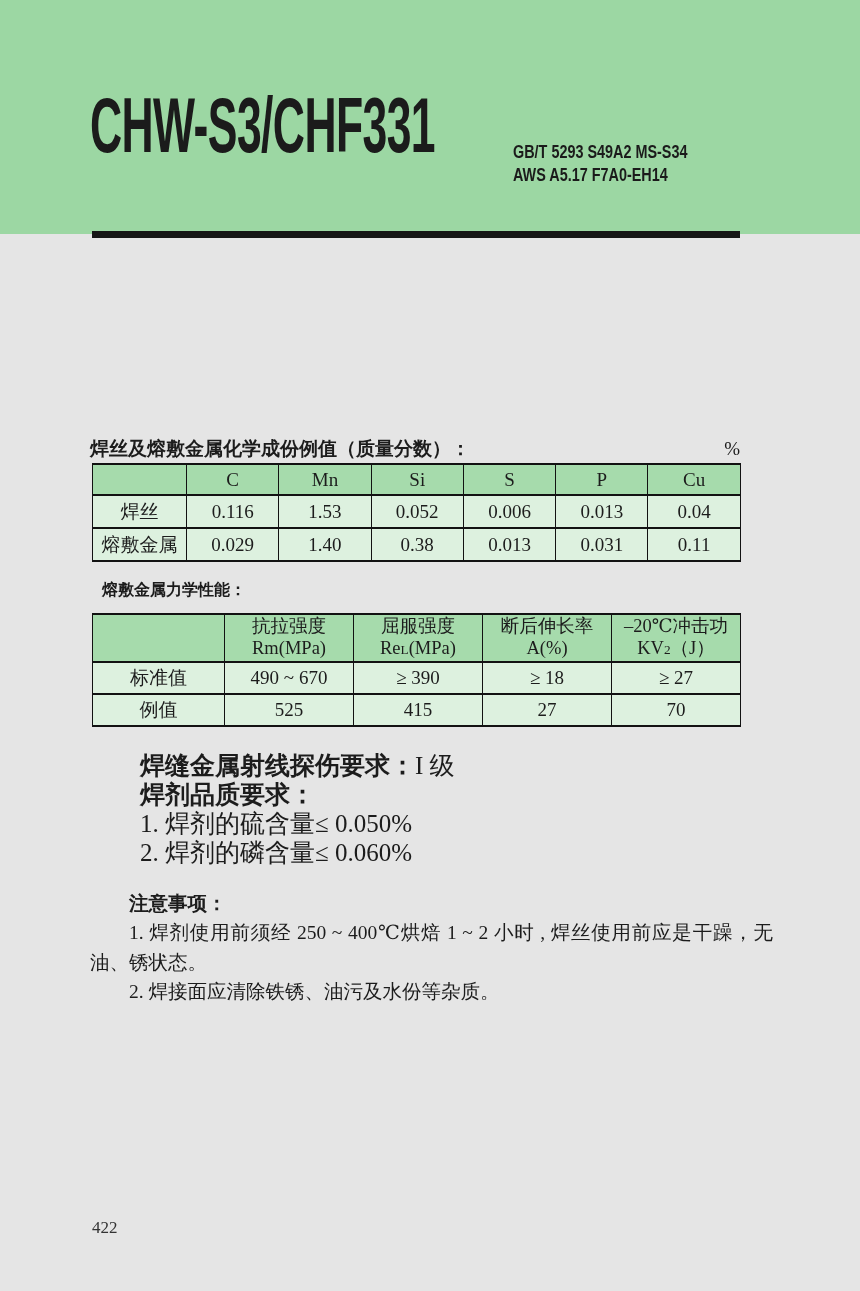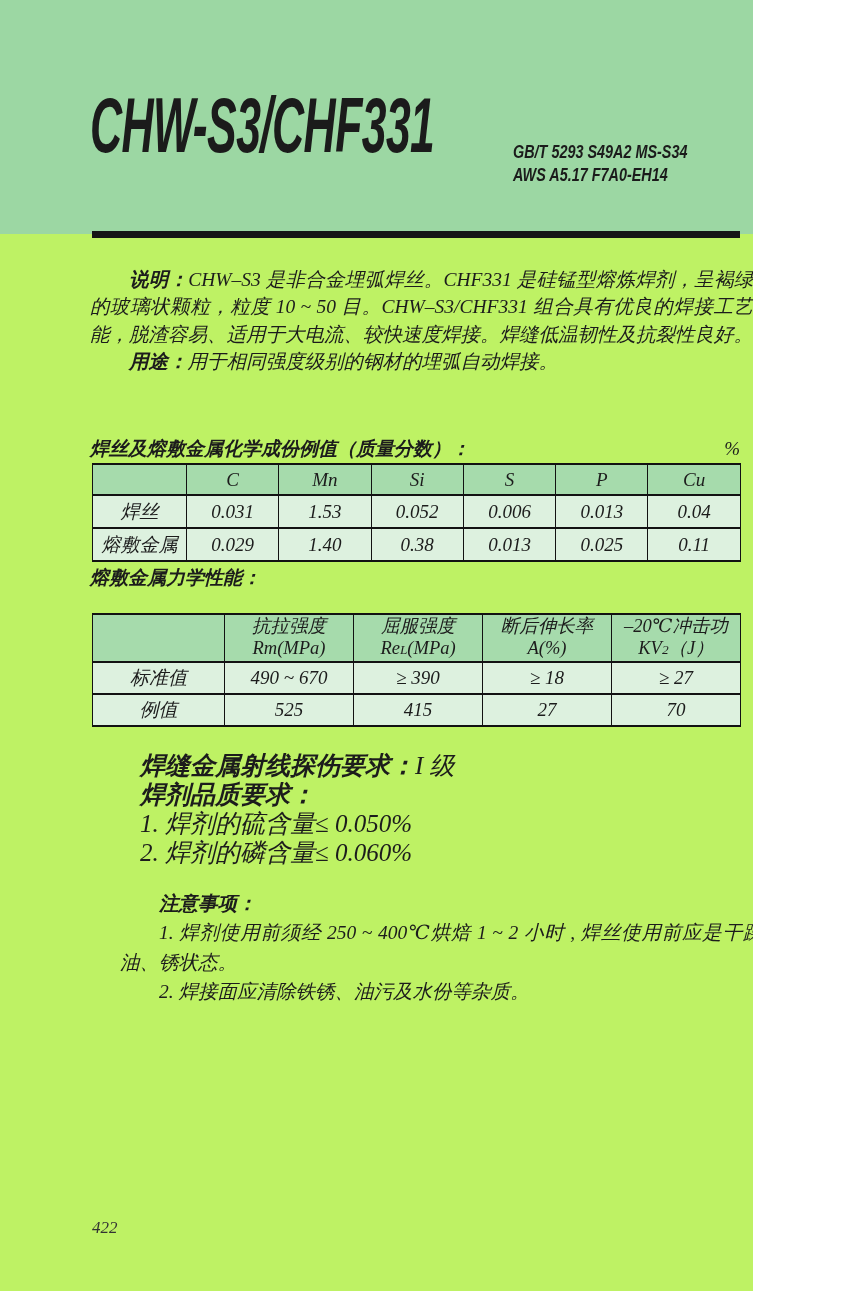--- a/index.html
+++ b/index.html
@@ -1,18 +1,18 @@
 <!DOCTYPE html>
 <html><head>
 <meta charset="utf-8">
 <style>
   html,body{margin:0;padding:0;background:#ffffff;}
   #page{
-    position:relative;width:753px;height:1291px;background:#bef264;overflow:hidden;
-    font-family:"Liberation Serif","DejaVu Serif",serif;color:#1c1c1c;font-style:italic;
+    position:relative;width:860px;height:1291px;background:#e5e5e5;overflow:hidden;
+    font-family:"Liberation Serif","DejaVu Serif",serif;color:#1c1c1c;
   }
   
   .band{position:absolute;left:0;top:0;width:860px;height:234px;background:#9cd7a3;}
   .title{
     position:absolute;left:90px;top:86px;margin:0;
     font-family:"Liberation Sans","DejaVu Sans",sans-serif;font-weight:700;
     font-size:78px;line-height:78px;letter-spacing:-1px;color:#1b1b1b;
     transform:scaleX(0.57);transform-origin:0 50%;white-space:nowrap;
   }
   .stds{
@@ -22,62 +22,58 @@
     transform:scaleX(0.8);transform-origin:0 0;white-space:nowrap;
   }
   .rule{position:absolute;left:92px;top:231px;width:648px;height:7px;background:#161616;}
   .boldlbl{font-family:"Liberation Sans","DejaVu Sans",sans-serif;font-weight:700;}
   .intro{position:absolute;left:90px;top:266px;width:683px;font-size:19.5px;line-height:27.3px;text-align:justify;}
   .intro p{margin:0;text-indent:2em;}
   
   .t1cap{position:absolute;left:90px;top:437px;width:650px;display:flex;justify-content:space-between;align-items:baseline;}
   .t1cap .cap{font-family:"Liberation Sans","DejaVu Sans",sans-serif;font-weight:700;font-size:19px;line-height:24px;}
   .t1cap .unit{font-size:19px;line-height:24px;}
-  .t2cap{position:absolute;left:90px;top:566px;font-family:"Liberation Sans","DejaVu Sans",sans-serif;font-weight:700;font-size:19px;line-height:24px;margin:0;}
+  .t2cap{position:absolute;left:90px;top:566px;font-family:"Liberation Sans","DejaVu Sans",sans-serif;font-weight:700;font-size:16px;line-height:24px;margin:12px;}
   
   table.dt{position:absolute;left:92px;border-collapse:collapse;table-layout:fixed;width:648px;}
   .dt th,.dt td{
     border:1.6px solid #121212;border-top-width:2.6px;border-bottom-width:2.6px;
     text-align:center;vertical-align:middle;padding:0;font-weight:400;
     font-family:"Liberation Serif","DejaVu Serif",serif;font-size:19px;color:#1c1c1c;
   }
   .dt thead th{background:#a6dbac;}
   .dt tbody td{background:#ddf1df;}
   table.chem{top:463px;}
   .chem thead th{height:29px;}
   .chem tbody td{height:31px;}
   table.mech{top:613px;}
   .mech thead th{height:46px;font-size:18.5px;line-height:22px;}
   .mech tbody td{height:30px;}
   .small{font-size:0.72em;}
   
   .req{position:absolute;left:90px;top:751px;width:683px;font-size:25px;line-height:29px;}
   .req div{padding-left:2em;}
-  .notes{position:absolute;left:90px;top:889px;width:683px;font-size:19.5px;line-height:29.3px;text-align:justify;margin-left:30px;}
+  .notes{position:absolute;left:90px;top:889px;width:683px;font-size:19.5px;line-height:29.3px;text-align:justify;}
   .notes .nlabel{padding-left:2em;}
   .notes p{margin:0;text-indent:2em;}
   .pageno{position:absolute;left:92px;top:1218px;font-size:17px;color:#333;}
 </style>
 </head>
 <body>
 
 <div id="page">
 
   <div class="band"></div>
   <h1 class="title">CHW-S3/CHF331</h1>
   <div class="stds">
     <div>GB/T 5293 S49A2 MS-S34</div>
     <div>AWS A5.17 F7A0-EH14</div>
   </div>
   <div class="rule"></div>
 
-  <div class="intro">
-    <p><span class="boldlbl">说明：</span><span>CHW–S3 是非合金埋弧焊丝。CHF331 是硅锰型熔炼焊剂，呈褐绿色的玻璃状颗粒，粒度 10 ~ 50 目。CHW–S3/CHF331 组合具有优良的焊接工艺性能，脱渣容易、适用于大电流、较快速度焊接。焊缝低温韧性及抗裂性良好。</span></p>
-    <p><span class="boldlbl">用途：</span><span>用于相同强度级别的钢材的埋弧自动焊接。</span></p>
-  </div>
 
   <div class="t1cap">
     <span class="cap">焊丝及熔敷金属化学成份例值（质量分数）：</span>
     <span class="unit">%</span>
   </div>
 
   <table class="dt chem">
     <colgroup>
       <col style="width:94px">
         <col style="width:92.3px">
@@ -94,34 +90,34 @@
         <th>Mn</th>
         <th>Si</th>
         <th>S</th>
         <th>P</th>
         <th>Cu</th>
       </tr>
     </thead>
     <tbody>
       <tr>
         <td>焊丝</td>
-        <td>0.031</td>
+        <td>0.116</td>
         <td>1.53</td>
         <td>0.052</td>
         <td>0.006</td>
         <td>0.013</td>
         <td>0.04</td>
       </tr>
       <tr>
         <td>熔敷金属</td>
         <td>0.029</td>
         <td>1.40</td>
         <td>0.38</td>
         <td>0.013</td>
-        <td>0.025</td>
+        <td>0.031</td>
         <td>0.11</td>
       </tr>
     </tbody>
   </table>
 
   <p class="t2cap">熔敷金属力学性能：</p>
 
   <table class="dt mech">
     <colgroup>
       <col style="width:132px">

